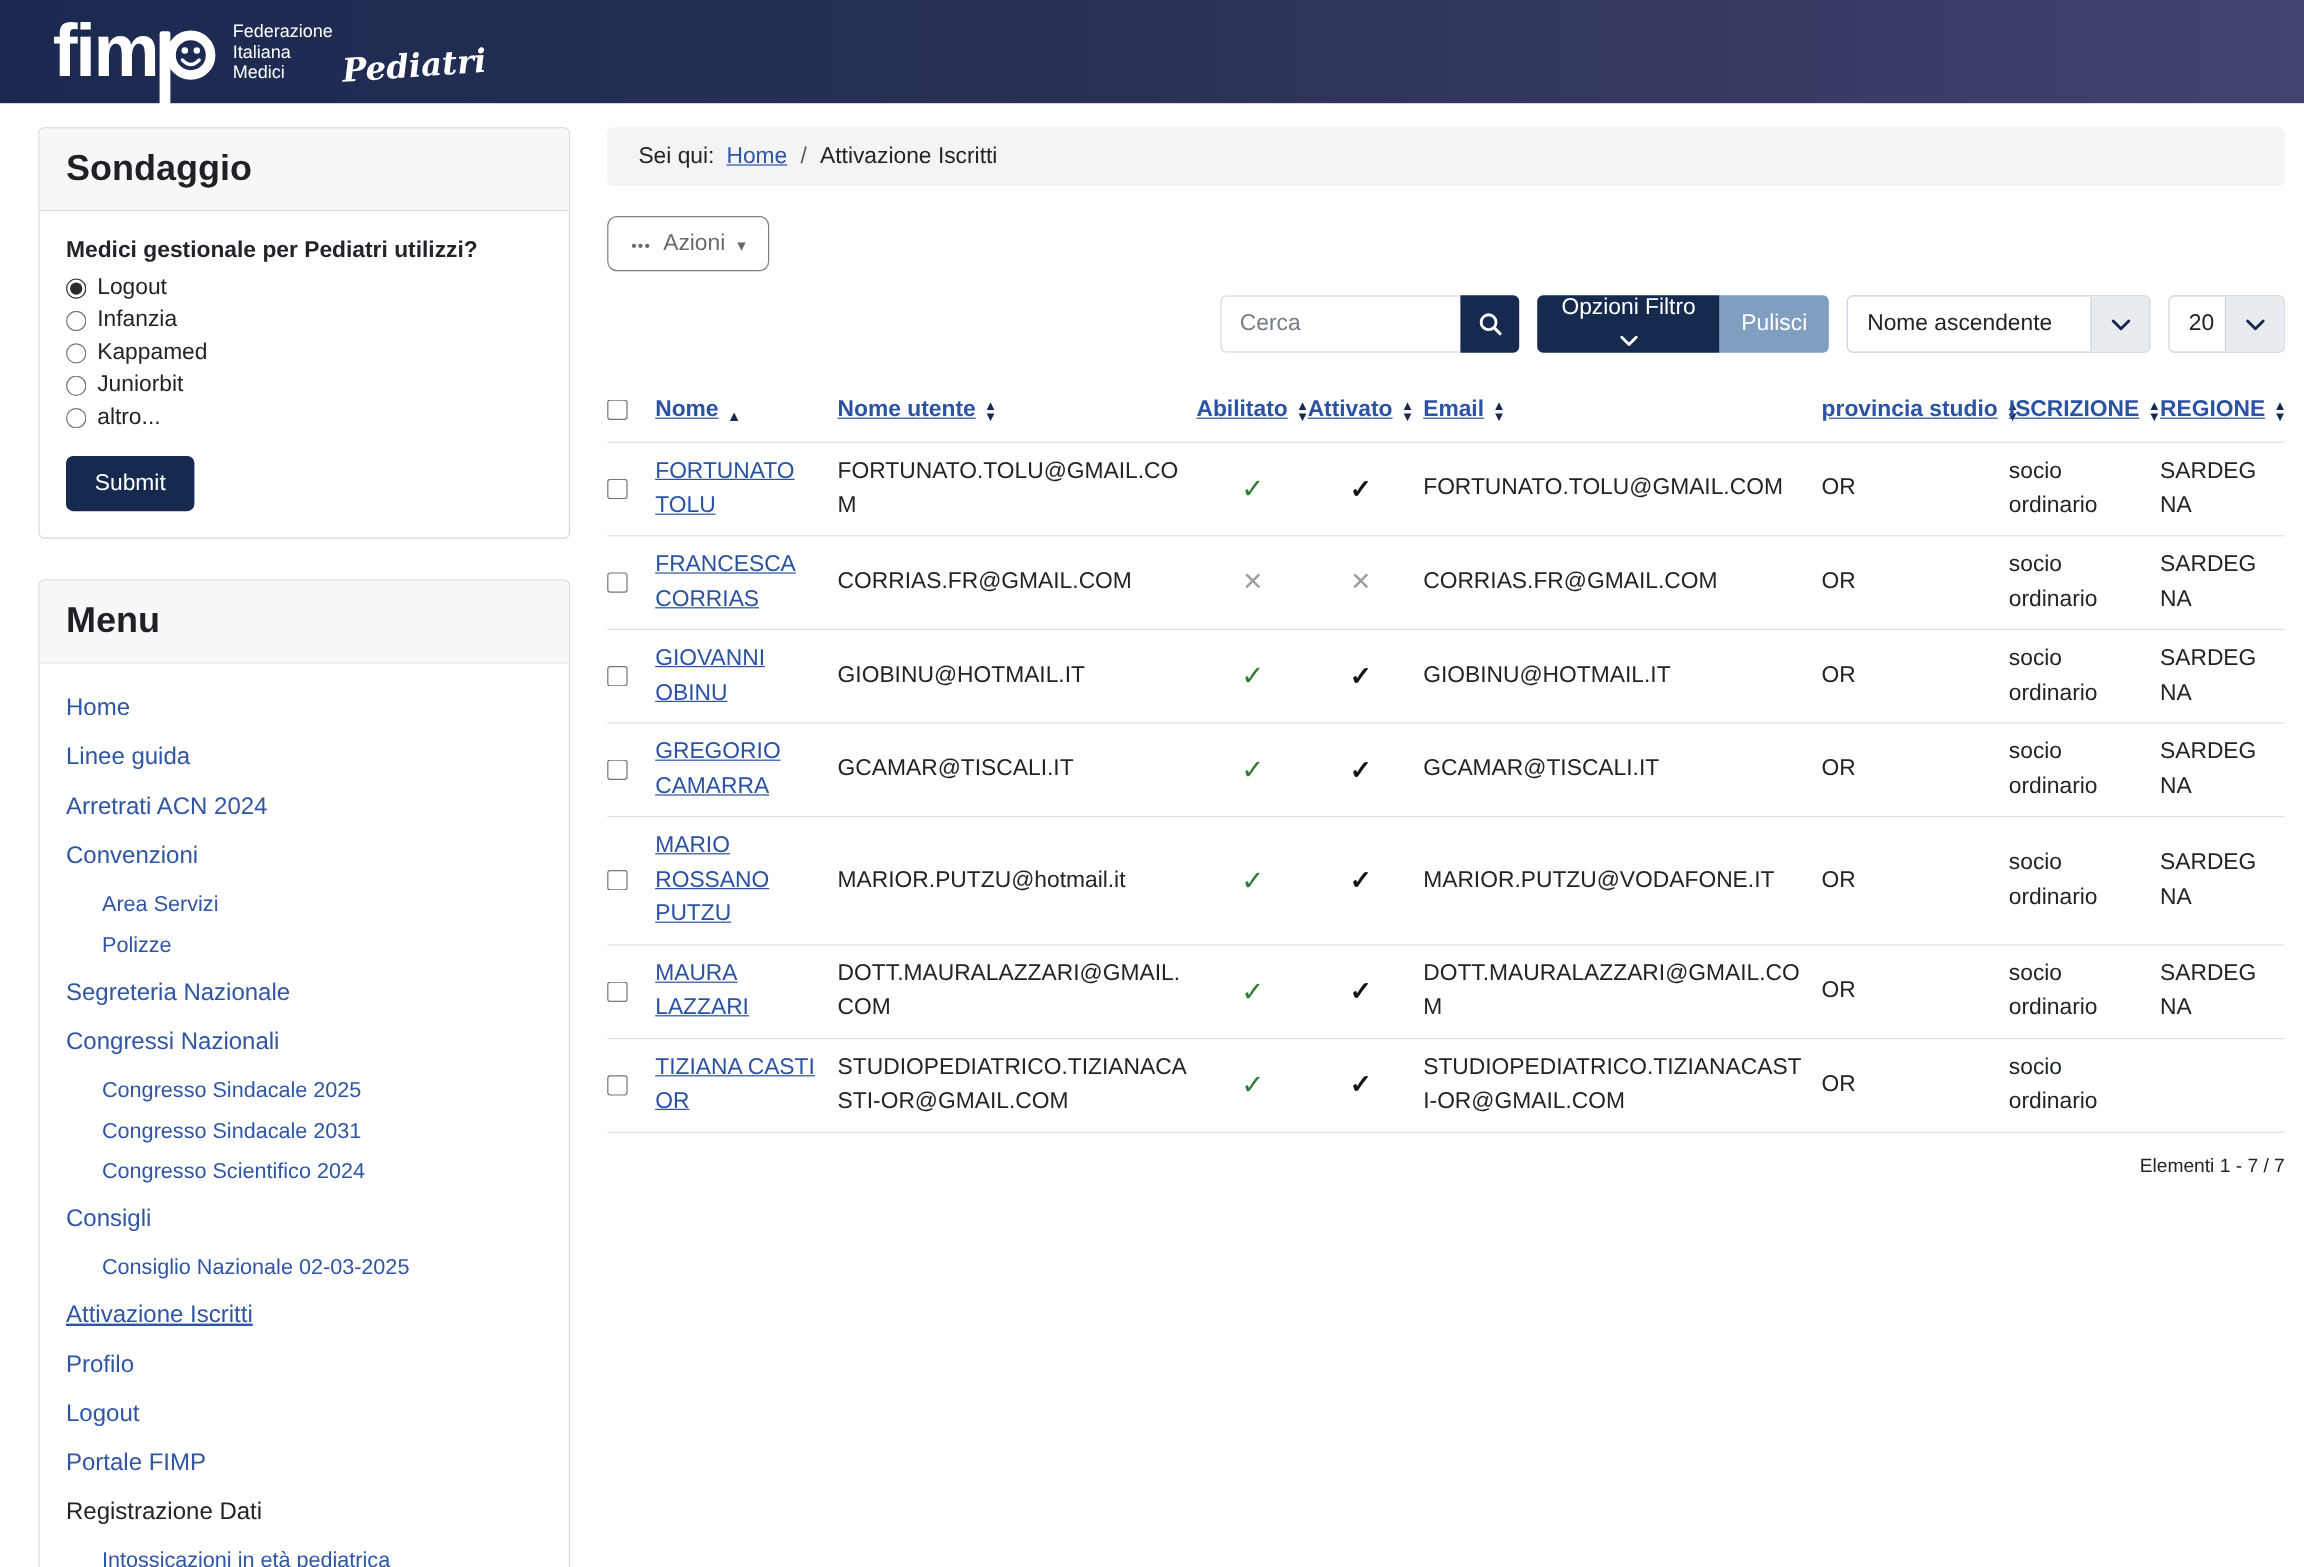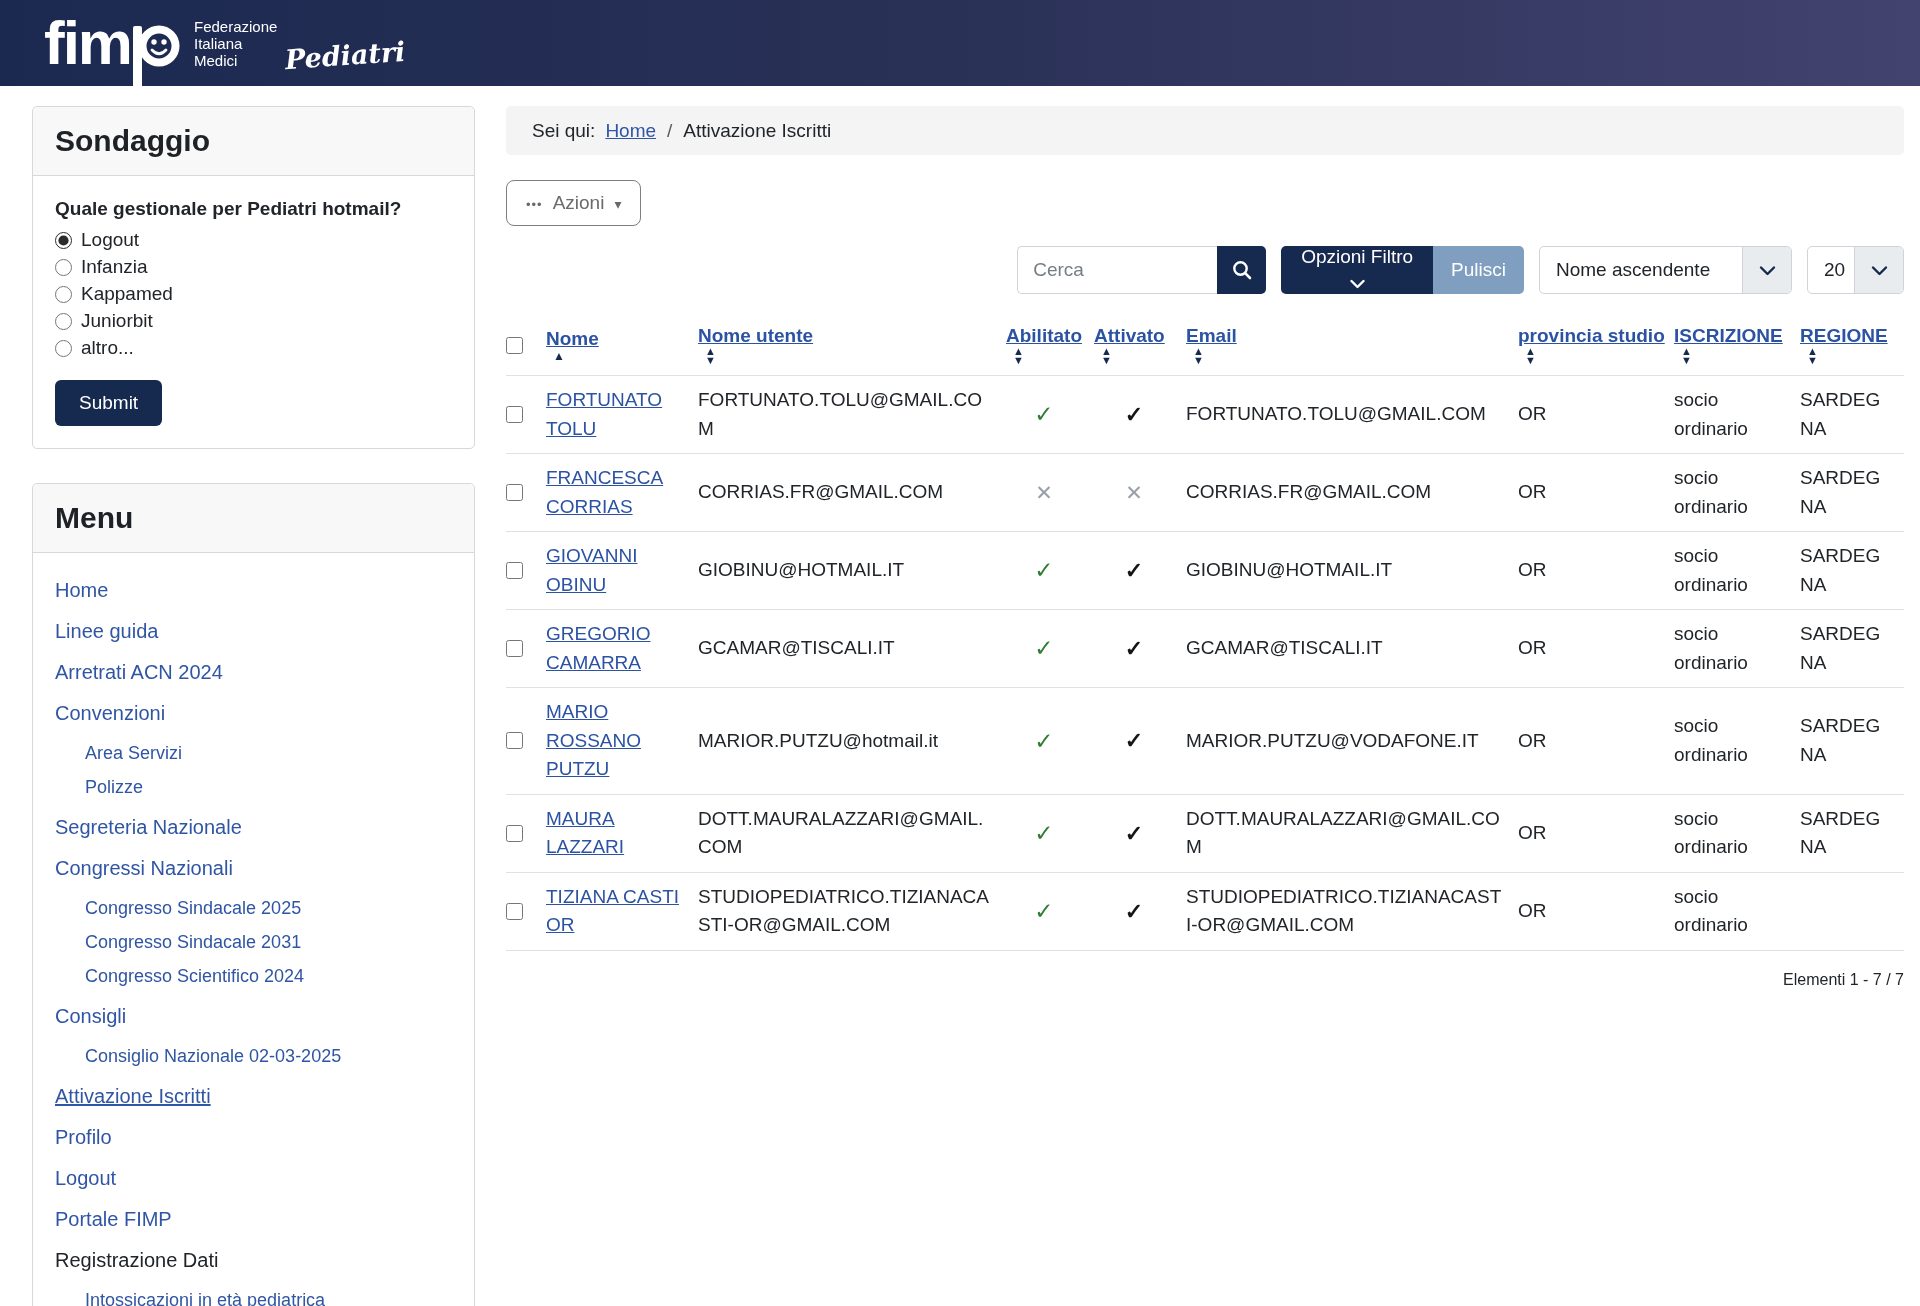--- a/index.html
+++ b/index.html
@@ -70,21 +70,21 @@
   .col-check { width:40px; display:flex; align-items:center; }
   .col-check input { width:17px; height:17px; accent-color:#2f55a4; }
   .col-nome { width:152px; }
   .col-utente { width:308px; }
   .col-abilitato { width:88px; text-align:center; }
   .col-attivato { width:92px; text-align:center; }
   .col-email { width:332px; }
   .col-prov { width:156px; }
   .col-iscr { width:126px; }
   .col-reg { width:104px; }
-  .th { font-size:19px; font-weight:700; color:#2b52a3; display:flex; align-items:flex-start; cursor:pointer;flex-direction:column; }
+  .th { font-size:19px; font-weight:700; color:#2b52a3; display:flex; align-items:flex-end; cursor:pointer; }
   .th.center { justify-content:center; }
   .th-label { text-decoration:underline; white-space:nowrap; }
   .sort-icon { display:inline-flex; flex-direction:column; margin-left:7px; color:#16294f; }
   .sort-icon span { font-size:11px; line-height:9px; }
   .sort-icon.single span { font-size:12px; line-height:12px; }
   .td { font-size:19px; color:#212529; line-height:1.5; word-wrap:break-word; }
   .name-link { color:#2b52a3; text-decoration:underline; cursor:pointer; }
   .mark-g { color:#2e7d32; font-size:23px; }
   .mark-b { color:#151515; font-size:22px; font-weight:700; }
   .mark-x { color:#9aa0a6; font-size:21px; }
@@ -113,21 +113,21 @@
       <div class="logo-script">Pediatri</div>
     </div>
   </div>
 </div>
 
 <div class="sidebar">
 
   <div class="card">
     <div class="card-header">Sondaggio</div>
     <div class="card-body">
-      <div class="survey-question">Quale gestionale per Pediatri hotmail?</div>
+      <div class="survey-question">Medici gestionale per Pediatri utilizzi?</div>
       <div id="survey-options">
           <label class="radio-row">
     <input type="radio" name="gestionale" checked="" style="">
     <span>Logout</span>
   </label>
           <label class="radio-row">
     <input type="radio" name="gestionale" style="">
     <span>Infanzia</span>
   </label>
           <label class="radio-row">

